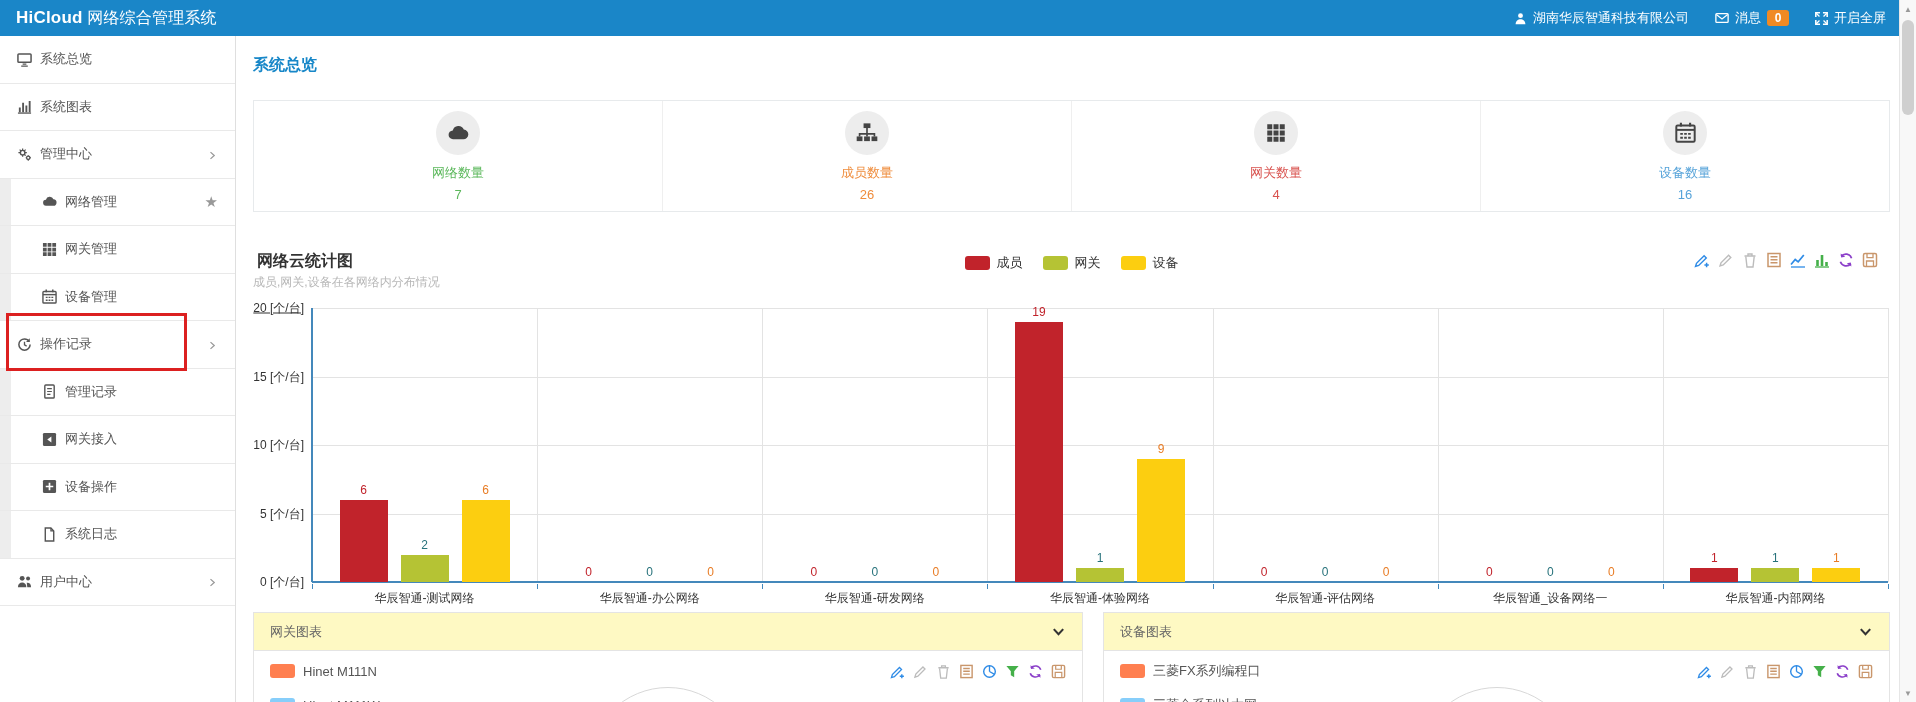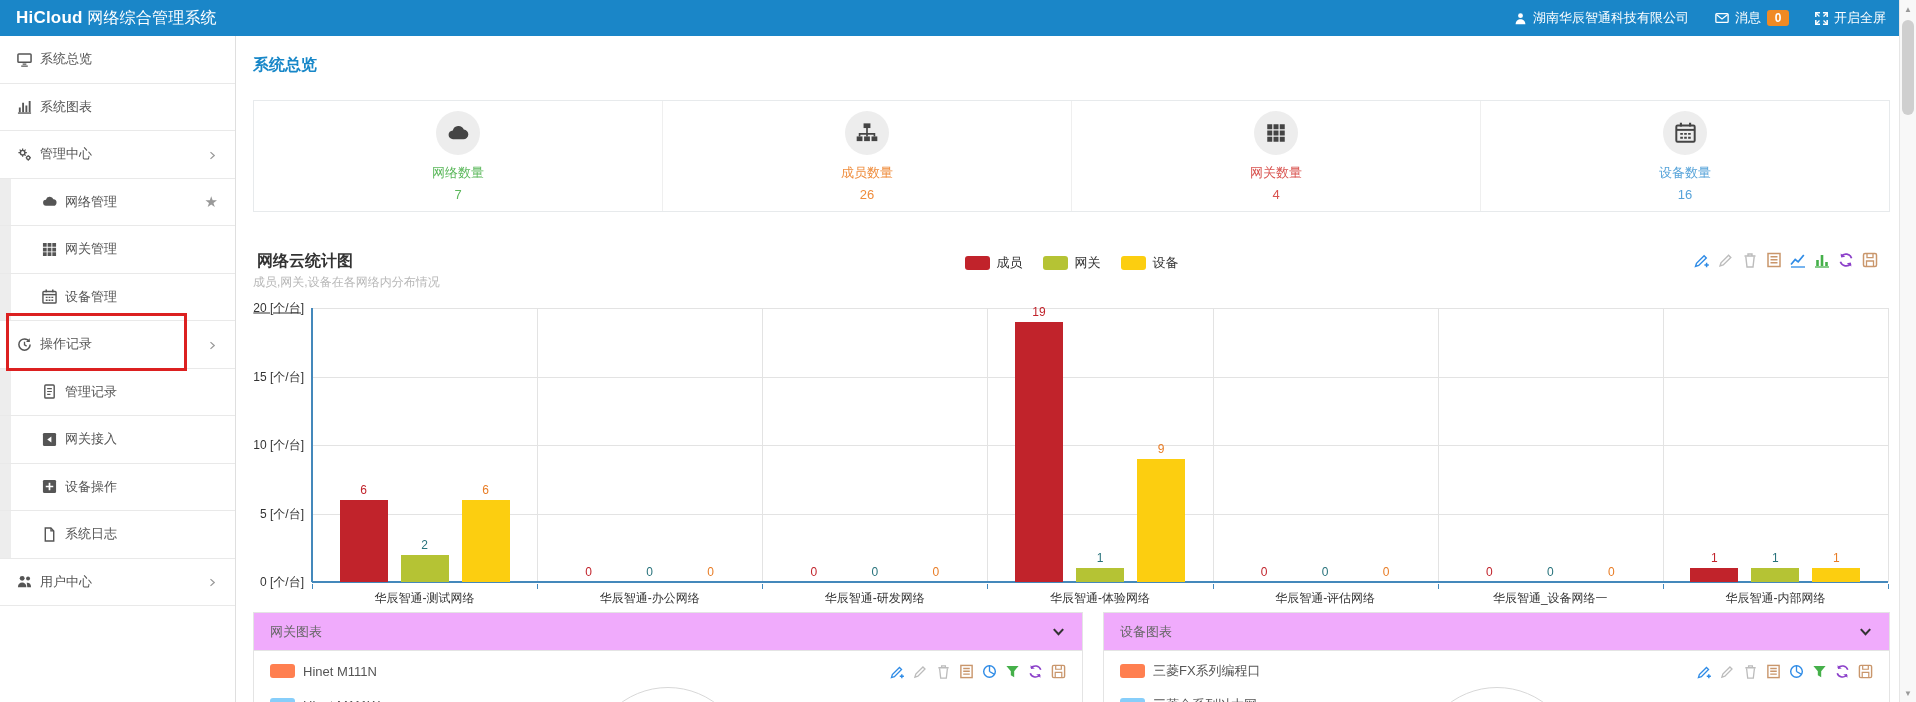--- a/index.html
+++ b/index.html
@@ -57,21 +57,21 @@
   .axis-y { position:absolute; left:-1px; top:0; width:2px; height:274px; }
   .xtick { position:absolute; bottom:-7px; width:1px; height:5px; }
   .ylab { position:absolute; right:100%; margin-right:8px; transform:translateY(-50%); font-size:12px; color:#333; white-space:nowrap; }
   .bar-group { position:absolute; bottom:0; height:264px; display:flex; align-items:flex-end; justify-content:center; gap:13px; }
   .bar { position:relative; width:48px; }
   .bar-label { position:absolute; top:-17px; left:50%; transform:translateX(-50%); font-size:12px; }
   .cat-label { position:absolute; top:282px; text-align:center; font-size:12px; color:#333; white-space:nowrap; }
 
   
   .panel { position:absolute; top:612px; background:#fff; border:1px solid #e4e4e4; height:120px; overflow:hidden; }
-  .panel-header { height:38px; background:#f0abfc; border-bottom:1px solid #e4e4e4; display:flex; align-items:center; padding:0 16px; font-size:13px; color:#666; cursor:pointer; }
+  .panel-header { height:38px; background:#fef9c3; border-bottom:1px solid #e4e4e4; display:flex; align-items:center; padding:0 16px; font-size:13px; color:#666; cursor:pointer; }
   .panel-header .chev { margin-left:auto; color:#333; display:flex; }
   .legend-row { display:flex; align-items:center; padding:0 16px; height:28px; margin-top:6px; font-size:13px; color:#555; }
   .legend-row .name { margin-left:8px; }
   .mini-toolbox { margin-left:auto; display:flex; align-items:center; gap:8px; }
   .pie-arc { position:absolute; left:50%; transform:translateX(-50%); top:74px; width:160px; height:160px; border:1px solid #d8d8d8; border-radius:50%; }
 
   
   .scrollbar { position:absolute; right:0; top:0; width:17px; height:702px; background:#f8f8f8; border-left:1px solid #e6e6e6; z-index:10; }
   .sb-arrow { position:absolute; left:0; width:16px; height:16px; display:flex; align-items:center; justify-content:center; color:#9a9a9a; font-size:8px; cursor:pointer; }
   .sb-thumb { position:absolute; left:2px; top:20px; width:12px; height:95px; background:#cfcfcf; border-radius:6px; cursor:grab; }

